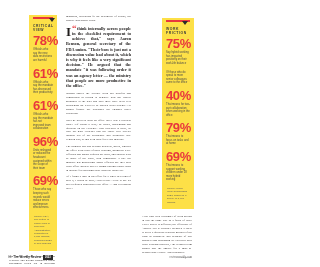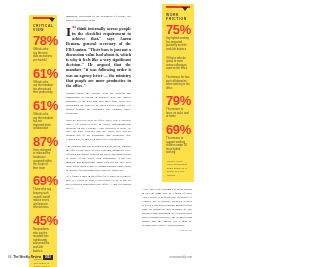--- a/index.html
+++ b/index.html
@@ -37,21 +37,21 @@
   
   .stat-col {
     width: 62px;
     flex: 0 0 62px;
     padding: 15px 5px 0 7px;
     box-sizing: border-box;
   }
   .stat-col.right {
     width: 65px;
     flex: 0 0 65px;
-    padding: 4px 6px 0 5px;
+    padding: 18px 6px 0 5px;
   }
 
   .panel {
     background: #fde047;
     padding: 0 4px 5px 4px;
     box-sizing: border-box;
     margin-left: 22px;
   }
 
   .rule-wrap {
@@ -252,30 +252,26 @@
         </div>
         <div class="stat">
           <div class="stat-num">61%</div>
           <div class="stat-desc">Officials who say the mandate has decreased their productivity</div>
         </div>
         <div class="stat">
           <div class="stat-num">61%</div>
           <div class="stat-desc">Officials who say the mandate has not improved team collaboration</div>
         </div>
         <div class="stat">
-          <div class="stat-num">87%</div>
+          <div class="stat-num">96%</div>
           <div class="stat-desc">Units reshaped or reduced the headcount assigned within the scope of their team</div>
         </div>
         <div class="stat">
           <div class="stat-num">69%</div>
           <div class="stat-desc">Those who say keeping such records would reduce errors and improve effectiveness</div>
-        </div>
-        <div class="stat">
-          <div class="stat-num">45%</div>
-          <div class="stat-desc">Respondents who say the mandate has significantly worsened the work-life balance</div>
         </div>
 
         <div class="source-note">Source: FDA, The Future of Public Work in This New Administration, conducted of 1,080 officials, concluded 2023 in new analysis</div>
       </div>
 
       <div class="col-left-body">
         <p class="bodytext">and more heavily. Provided with evidence and having considered broad assessment called out in meetings under challenges.</p>
         <p class="bodytext">Meanwhile, the sector has identified personnel audits that enforcement directives within cases and service work remains. Being that sharing services with additional or others in place that they made from home. They point out any issues that if seen — they know they now need to be whenever they want to, but they say, "We can."</p>
       </div>
     </div>
@@ -302,20 +298,21 @@
         <div class="sect-head">WORK FRICTION</div>
 
         <div class="stat">
           <div class="stat-num">75%</div>
           <div class="stat-desc">Say hybrid working has impacted positively on their work-life balance</div>
         </div>
         <div class="stat">
           <div class="stat-desc">Of those who do speak to more senior colleagues came to the office</div>
         </div>
         <div class="stat">
+          <div class="stat-num">40%</div>
           <div class="stat-desc">That means for two-part collaboration when working in the office</div>
         </div>
         <div class="stat">
           <div class="stat-num">79%</div>
           <div class="stat-desc">That means to focus on tasks and at home</div>
         </div>
         <div class="stat">
           <div class="stat-num">69%</div>
           <div class="stat-desc">That means to support working children under 18 more hybrid working</div>
         </div>

